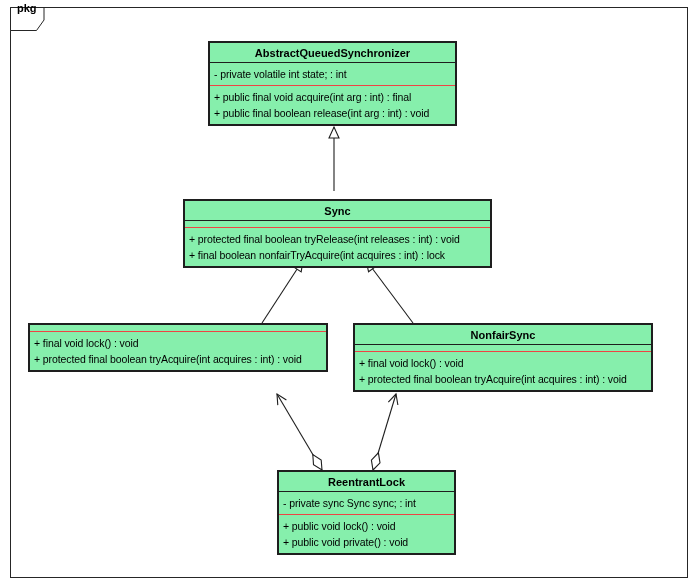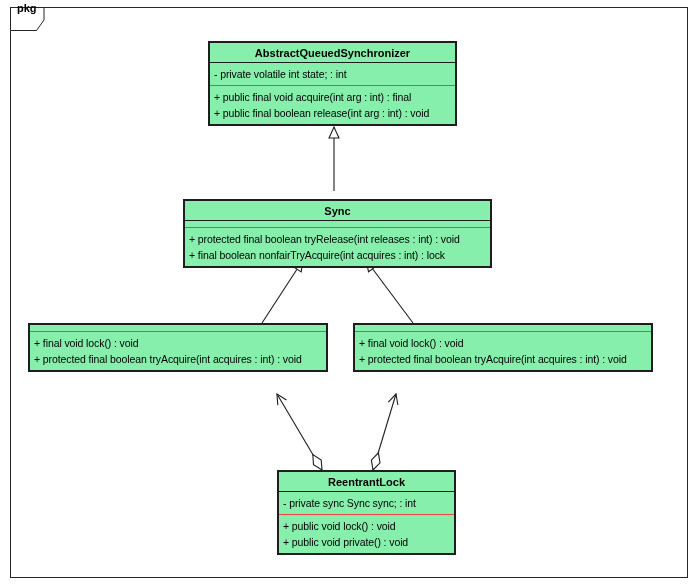--- a/index.html
+++ b/index.html
@@ -96,20 +96,21 @@
 
 <div class="uml-class" id="cls-fair">
   <div class="uml-compartment uml-attrs empty"></div>
   <div class="uml-compartment uml-methods">
     <div class="uml-row">+ final void lock() : void</div>
     <div class="uml-row">+ protected final boolean tryAcquire(int acquires : int) : void</div>
   </div>
 </div>
 
 <div class="uml-class" id="cls-nonfair">
+  <div class="uml-title">NonfairSync</div>
   <div class="uml-compartment uml-attrs empty"></div>
   <div class="uml-compartment uml-methods">
     <div class="uml-row">+ final void lock() : void</div>
     <div class="uml-row">+ protected final boolean tryAcquire(int acquires : int) : void</div>
   </div>
 </div>
 
 <div class="uml-class" id="cls-rlock">
   <div class="uml-title">ReentrantLock</div>
   <div class="uml-compartment uml-attrs">

